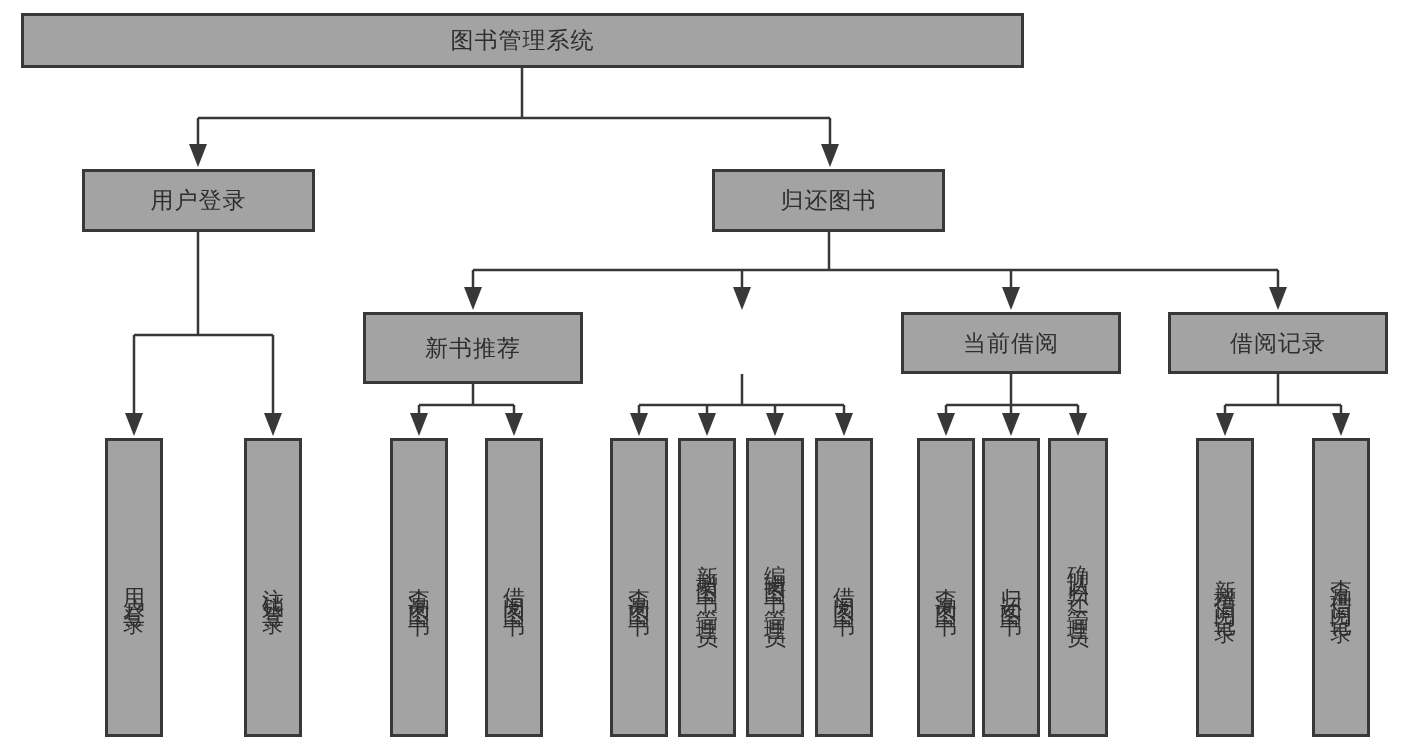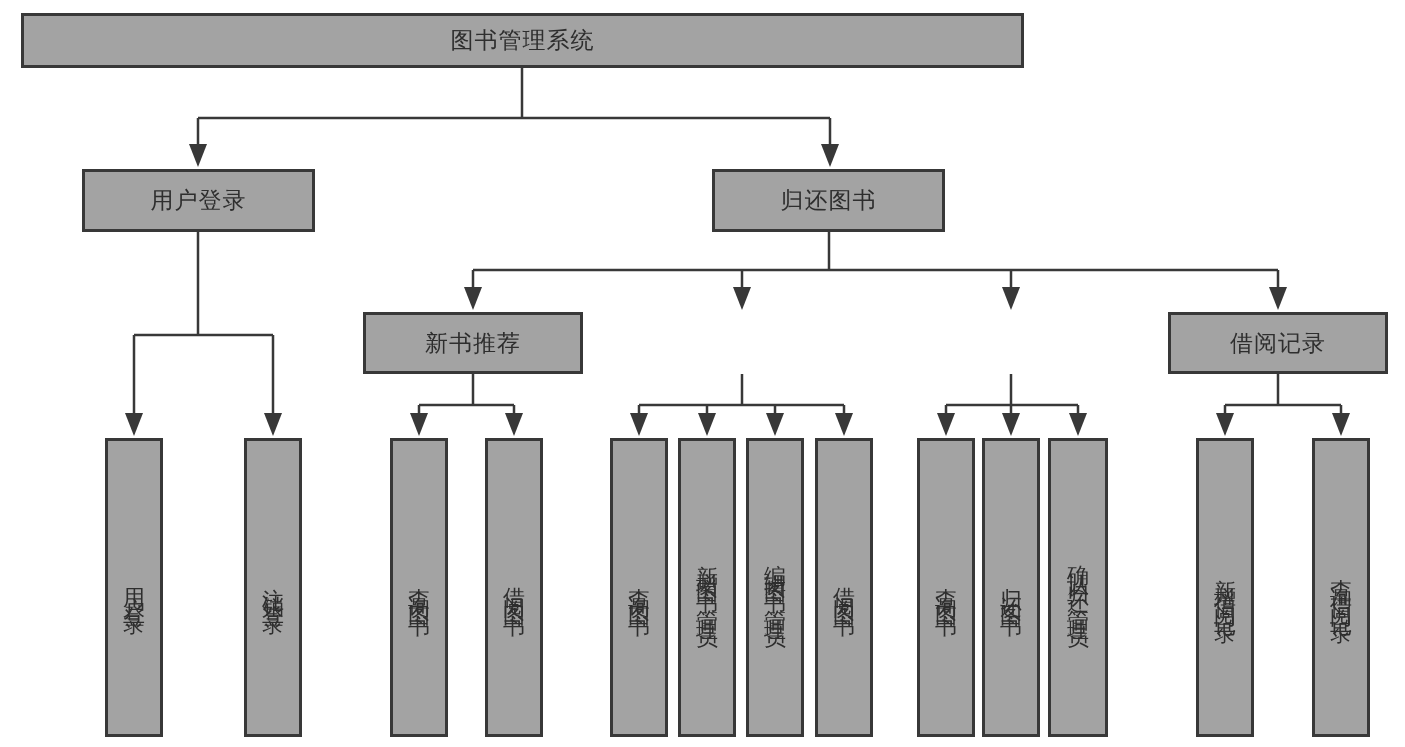--- a/index.html
+++ b/index.html
@@ -81,21 +81,22 @@
       <polygon points="1216,413 1234,413 1225,436"></polygon>
       <polygon points="1332,413 1350,413 1341,436"></polygon>
     </g>
   </svg>
 
   <div class="box h" style="left:21px; top:13px; width:1003px; height:55px;">图书管理系统</div>
 
   <div class="box h" style="left:82px; top:169px; width:233px; height:63px;">用户登录</div>
   <div class="box h" style="left:712px; top:169px; width:233px; height:63px;">归还图书</div>
 
-  <div class="box h" style="left:363px; top:312px; width:220px; height:62px;">新书推荐</div>
+  <div class="box h" style="left:363px; top:312px; width:220px; height:72px;">新书推荐</div>
+  <div class="box h" style="left:901px; top:312px; width:220px; height:62px;">当前借阅</div>
   <div class="box h" style="left:1168px; top:312px; width:220px; height:62px;">借阅记录</div>
 
   <div class="box v" style="left:105px; top:438px; width:58px; height:299px;">用户登录</div>
   <div class="box v" style="left:244px; top:438px; width:58px; height:299px;">注销登录</div>
 
   <div class="box v" style="left:390px; top:438px; width:58px; height:299px;">查询图书</div>
   <div class="box v" style="left:485px; top:438px; width:58px; height:299px;">借阅图书</div>
 
   <div class="box v" style="left:610px; top:438px; width:58px; height:299px;">查询图书</div>
   <div class="box v" style="left:678px; top:438px; width:58px; height:299px;">新增图书（管理员）</div>

